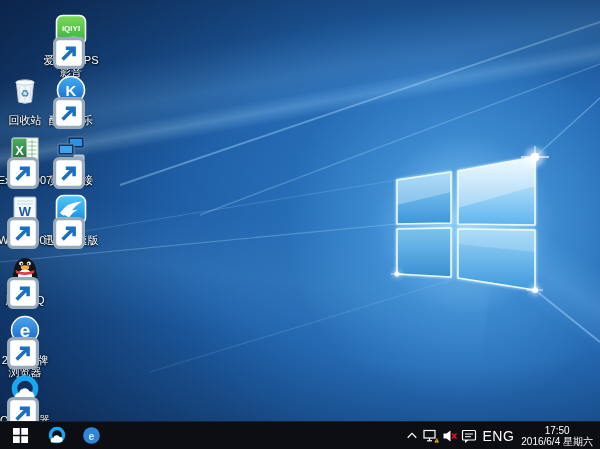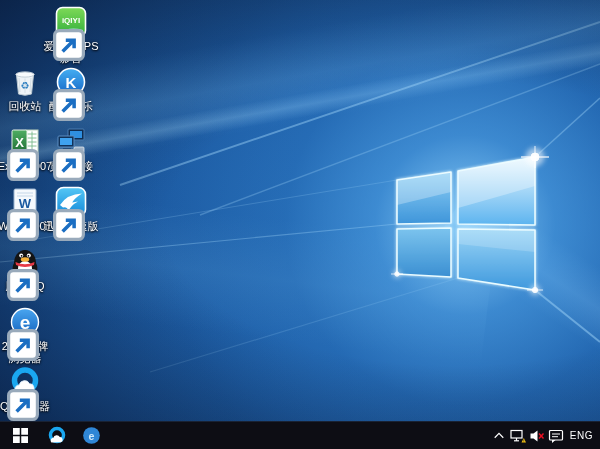--- a/index.html
+++ b/index.html
@@ -23,42 +23,42 @@
   #logo-glow { position:absolute; inset:0; pointer-events:none;
     background: radial-gradient(circle at 465px 225px,
       rgba(150,215,255,.85) 0, rgba(80,160,230,.5) 90px, rgba(40,110,190,.25) 180px,
       rgba(20,70,140,.08) 300px, transparent 400px); }
   #vignette { position:absolute; inset:0; pointer-events:none;
     background: radial-gradient(ellipse at 76% 53%, transparent 45%, rgba(4,10,26,.5) 100%); }
   #logo-svg { position:absolute; inset:0; pointer-events:none; }
 
   
   .dicon { position:absolute; width:46px; text-align:center; cursor:default; }
-  .dicon .ic { position:relative; width:32px; height:32px; margin:0 auto; }
+  .dicon .ic { position:relative; width:32px; height:32px; margin:8px auto; }
   .dicon .ic svg { width:32px; height:32px; display:block; }
   .dicon .lbl { width:56px; margin:2px 0 0 -5px; font-size:11px; line-height:12px; color:#fff;
     text-shadow:0 1px 2px rgba(0,0,0,.95), 0 0 3px rgba(0,0,0,.7); word-break:break-all; }
   .sc { position:absolute; left:-2px; bottom:-2px; width:11px; height:11px; }
   .sc svg { width:11px; height:11px; display:block; }
   .c1 { left:2px; } .c2 { left:48px; }
   .r1 { top:6px; } .r2 { top:66px; } .r3 { top:126px; } .r4 { top:186px; }
   .r5 { top:246px; } .r6 { top:306px; } .r7 { top:366px; }
 
   
   #taskbar { position:absolute; left:0; bottom:0; width:600px; height:28px;
     background:#0d0d14; display:flex; align-items:center; border-top:1px solid rgba(40,60,90,.45); }
   .tb-btn { height:28px; display:flex; align-items:center; justify-content:center; }
   #start-button { width:40px; }
   .tb-app { width:34px; }
   .tb-app svg, #start-button svg { display:block; }
   #tb-spacer { flex:1; }
   #tray { display:flex; align-items:center; height:28px; }
   .tray-ic { width:19px; height:28px; display:flex; align-items:center; justify-content:center; }
   .tray-ic svg { display:block; }
-  #lang { color:#fff; font-size:10px; padding:0 7px 0 4px; letter-spacing:.5px; }
+  #lang { color:#fff; font-size:14px; padding:0 7px 0 4px; letter-spacing:.5px; }
   #clock { color:#fff; font-size:10px; line-height:11px; text-align:center; padding-right:7px; white-space:nowrap; }
 </style>
 </head>
 <body>
 
 <div id="screen">
 
   <div id="desktop">
     <div class="beam b1"></div>
     <div class="beam b2"></div>
@@ -390,15 +390,19 @@
       </div>
       <div class="tray-ic">
         <svg width="16" height="16" viewBox="0 0 16 16">
           <rect x="1.5" y="2.5" width="13" height="9.5" rx="1" fill="none" stroke="#fff" stroke-width="1.2"></rect>
           <path d="M4 12 L4 15 L7.5 12 Z" fill="#fff"></path>
           <line x1="4" y1="6" x2="12" y2="6" stroke="#fff" stroke-width="1"></line>
           <line x1="4" y1="8.7" x2="10" y2="8.7" stroke="#fff" stroke-width="1"></line>
         </svg>
       </div>
       <div id="lang">ENG</div>
+      <div id="clock">
+        <div>17:50</div>
+        <div>2016/6/4 星期六</div>
+      </div>
     </div>
   </div>
 </div>
 
 </body></html>

